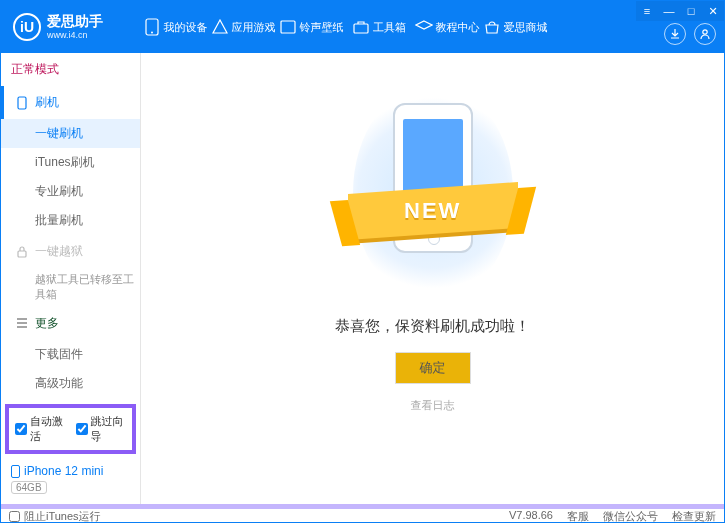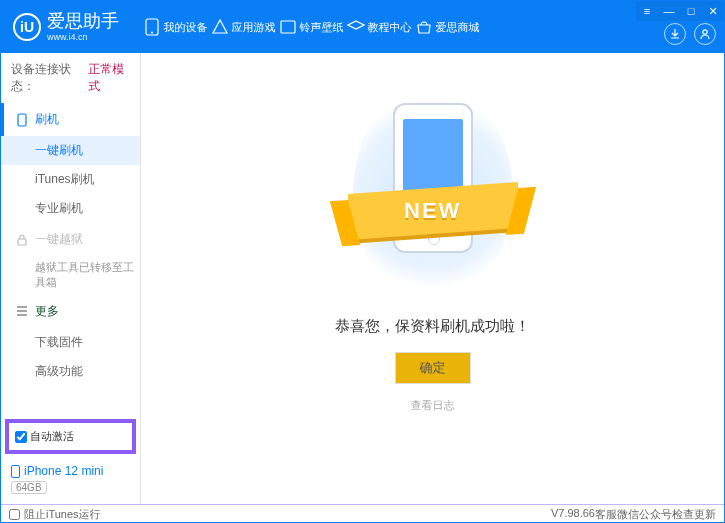--- a/index.html
+++ b/index.html
@@ -1,20 +1,20 @@
 <!DOCTYPE html>
 <html><head>
 <meta charset="utf-8">
 <style>
 *{box-sizing:border-box;margin:0;padding:0;font-family:"Microsoft YaHei",Arial,sans-serif}
 body{background:#fff;width:725px;height:523px;overflow:hidden;border:1px solid #0a7ff5;position:relative}
 .titlebar{height:52px;background:#0a7ff5;display:flex;align-items:center;color:#fff;position:relative}
 .logo-area{display:flex;align-items:center;padding:0 12px;width:140px}
 .logo-circle{width:28px;height:28px;border:2px solid #fff;border-radius:50%;display:flex;align-items:center;justify-content:center;font-size:14px;font-weight:bold;margin-right:6px}
-.logo-text{font-size:18px;font-weight:normal;line-height:1.1}
+.logo-text{font-size:14px;font-weight:bold;line-height:1.1}
 .logo-url{font-size:9px;opacity:.9}
 .nav{display:flex;height:100%}
 .nav-item{width:68px;display:flex;flex-direction:row;align-items:center;justify-content:center;font-size:11px;cursor:pointer;gap:3px}
 .nav-item.active{background:#0068d8}
 .nav-icon{width:18px;height:18px;display:flex;align-items:center;justify-content:center}
 .win-controls{position:absolute;right:0;top:0;display:flex;height:20px;background:rgba(0,0,0,.05)}
 .win-btn{width:22px;height:20px;display:flex;align-items:center;justify-content:center;font-size:11px;cursor:pointer}
 .circ-btns{position:absolute;right:8px;top:22px;display:flex;gap:8px}
 .circ-btn{width:22px;height:22px;border:1.5px solid rgba(255,255,255,.7);border-radius:50%;display:flex;align-items:center;justify-content:center;cursor:pointer}
 .body{display:flex;height:451px}
@@ -43,24 +43,24 @@
 .phone:before{content:"";position:absolute;left:8px;right:8px;top:14px;bottom:20px;background:#5aa8ff;border-radius:2px}
 .phone:after{content:"";position:absolute;left:50%;bottom:6px;width:10px;height:10px;margin-left:-5px;border:1.5px solid #cbd6e2;border-radius:50%}
 .ribbon{position:absolute;left:-15px;top:95px;width:170px;height:46px;background:#ffc93c;transform:skewY(-4deg);display:flex;align-items:center;justify-content:center;box-shadow:0 4px 0 #e0a015}
 .ribbon:before,.ribbon:after{content:"";position:absolute;top:6px;width:18px;height:46px;background:#ffb400}
 .ribbon:before{left:-12px;transform:skewX(15deg)}
 .ribbon:after{right:-12px;transform:skewX(-15deg)}
 .ribbon span{color:#fff;font-weight:900;font-size:22px;letter-spacing:2px;text-shadow:0 2px 0 #e0a015;transform:skewY(4deg)}
 .success-text{margin-top:24px;font-size:15px;color:#333}
 .ok-btn{margin-top:16px;border:1px solid #ddd;background:#eab308;padding:6px 24px;font-size:13px;color:#555;cursor:pointer}
 .log-link{margin-top:14px;font-size:11px;color:#aaa;cursor:pointer}
-.statusbar{height:20px;border-top:1px solid #c4b5fd;display:flex;align-items:center;font-size:11px;color:#666;padding:0 8px}
+.statusbar{height:20px;border-top:5px solid #c4b5fd;display:flex;align-items:center;font-size:11px;color:#666;padding:0 8px}
 .statusbar .left{display:flex;align-items:center;gap:4px}
 .statusbar .left input{width:11px;height:11px}
-.statusbar .right{margin-left:auto;display:flex;}
+.statusbar .right{margin-left:auto;display:flex;gap:14px}
 .statusbar .right span{cursor:pointer}
 svg{display:block}
 </style>
 </head>
 <body>
 
 <div class="titlebar">
   <div class="logo-area">
     <div class="logo-circle">iU</div>
     <div>
@@ -89,20 +89,29 @@
     <div class="nav-item">
       <span class="nav-icon">
           <svg width="16" height="14" viewBox="0 0 16 14">
             <rect x="1" y="1" width="14" height="12" rx="1" fill="none" stroke="#fff" stroke-width="1.2"></rect>
           </svg>
         </span>
       <span>铃声壁纸</span>
     </div>
     <div class="nav-item">
       <span class="nav-icon">
+          <svg width="16" height="14" viewBox="0 0 16 14">
+            <rect x="1" y="4" width="14" height="9" rx="1" fill="none" stroke="#fff" stroke-width="1.2"></rect>
+            <path d="M5 4 V2 H11 V4" fill="none" stroke="#fff" stroke-width="1.2"></path>
+          </svg>
+        </span>
+      <span>工具箱</span>
+    </div>
+    <div class="nav-item">
+      <span class="nav-icon">
           <svg width="18" height="14" viewBox="0 0 18 14">
             <path d="M9 1 L17 5 L9 9 L1 5 Z" fill="none" stroke="#fff" stroke-width="1.2"></path>
           </svg>
         </span>
       <span>教程中心</span>
     </div>
     <div class="nav-item">
       <span class="nav-icon">
           <svg width="16" height="14" viewBox="0 0 16 14">
             <path d="M2 5 H14 L13 13 H3 Z M5 5 a3 3 0 0 1 6 0" fill="none" stroke="#fff" stroke-width="1.2"></path>
@@ -128,36 +137,36 @@
           <circle cx="6" cy="4" r="2.2" stroke="#fff" stroke-width="1.2" fill="none"></circle>
           <path d="M2 11 a4 4 0 0 1 8 0" stroke="#fff" stroke-width="1.2" fill="none"></path>
         </svg>
       </div>
   </div>
 </div>
 
 <div class="body">
   <div class="sidebar">
     <div class="conn-status">
-      <span>设备连接状态：</span>
       <span class="val">正常模式</span>
     </div>
     <div class="menu">
       <div class="menu-head active">
         <span class="icon">
             <svg width="10" height="14" viewBox="0 0 10 14">
               <rect x="1" y="1" width="8" height="12" rx="1.5" fill="none" stroke="#0a7ff5" stroke-width="1.2"></rect>
             </svg>
           </span>
         <span>刷机</span>
       </div>
       <div class="menu-sub">
         <div class="menu-sub-item active">一键刷机</div>
         <div class="menu-sub-item">iTunes刷机</div>
         <div class="menu-sub-item">专业刷机</div>
+        <div class="menu-sub-item">批量刷机</div>
       </div>
       <div class="menu-head" style="color:#bbb">
         <span class="icon">
             <svg width="12" height="12" viewBox="0 0 12 12">
               <rect x="2" y="5" width="8" height="6" rx="1" fill="none" stroke="#bbb" stroke-width="1.2"></rect>
               <path d="M4 5 V3 a2 2 0 0 1 4 0 V5" fill="none" stroke="#bbb" stroke-width="1.2"></path>
             </svg>
           </span>
         <span>一键越狱</span>
       </div>
@@ -175,20 +184,24 @@
       <div class="menu-sub">
         <div class="menu-sub-item">下载固件</div>
         <div class="menu-sub-item">高级功能</div>
       </div>
     </div>
     <div class="sidebar-bottom">
       <div class="cb-row">
         <label class="cb">
             <input type="checkbox" checked="" style="">
             <span>自动激活</span>
+          </label>
+        <label class="cb">
+            <input type="checkbox" checked="" style="">
+            <span>跳过向导</span>
           </label>
       </div>
       <div class="device">
         <div class="device-name">
           <span>
               <svg width="9" height="13" viewBox="0 0 9 13">
                 <rect x="0.5" y="0.5" width="8" height="12" rx="1.5" fill="none" stroke="#0a7ff5" stroke-width="1"></rect>
               </svg>
             </span>
           <span>iPhone 12 mini</span>

